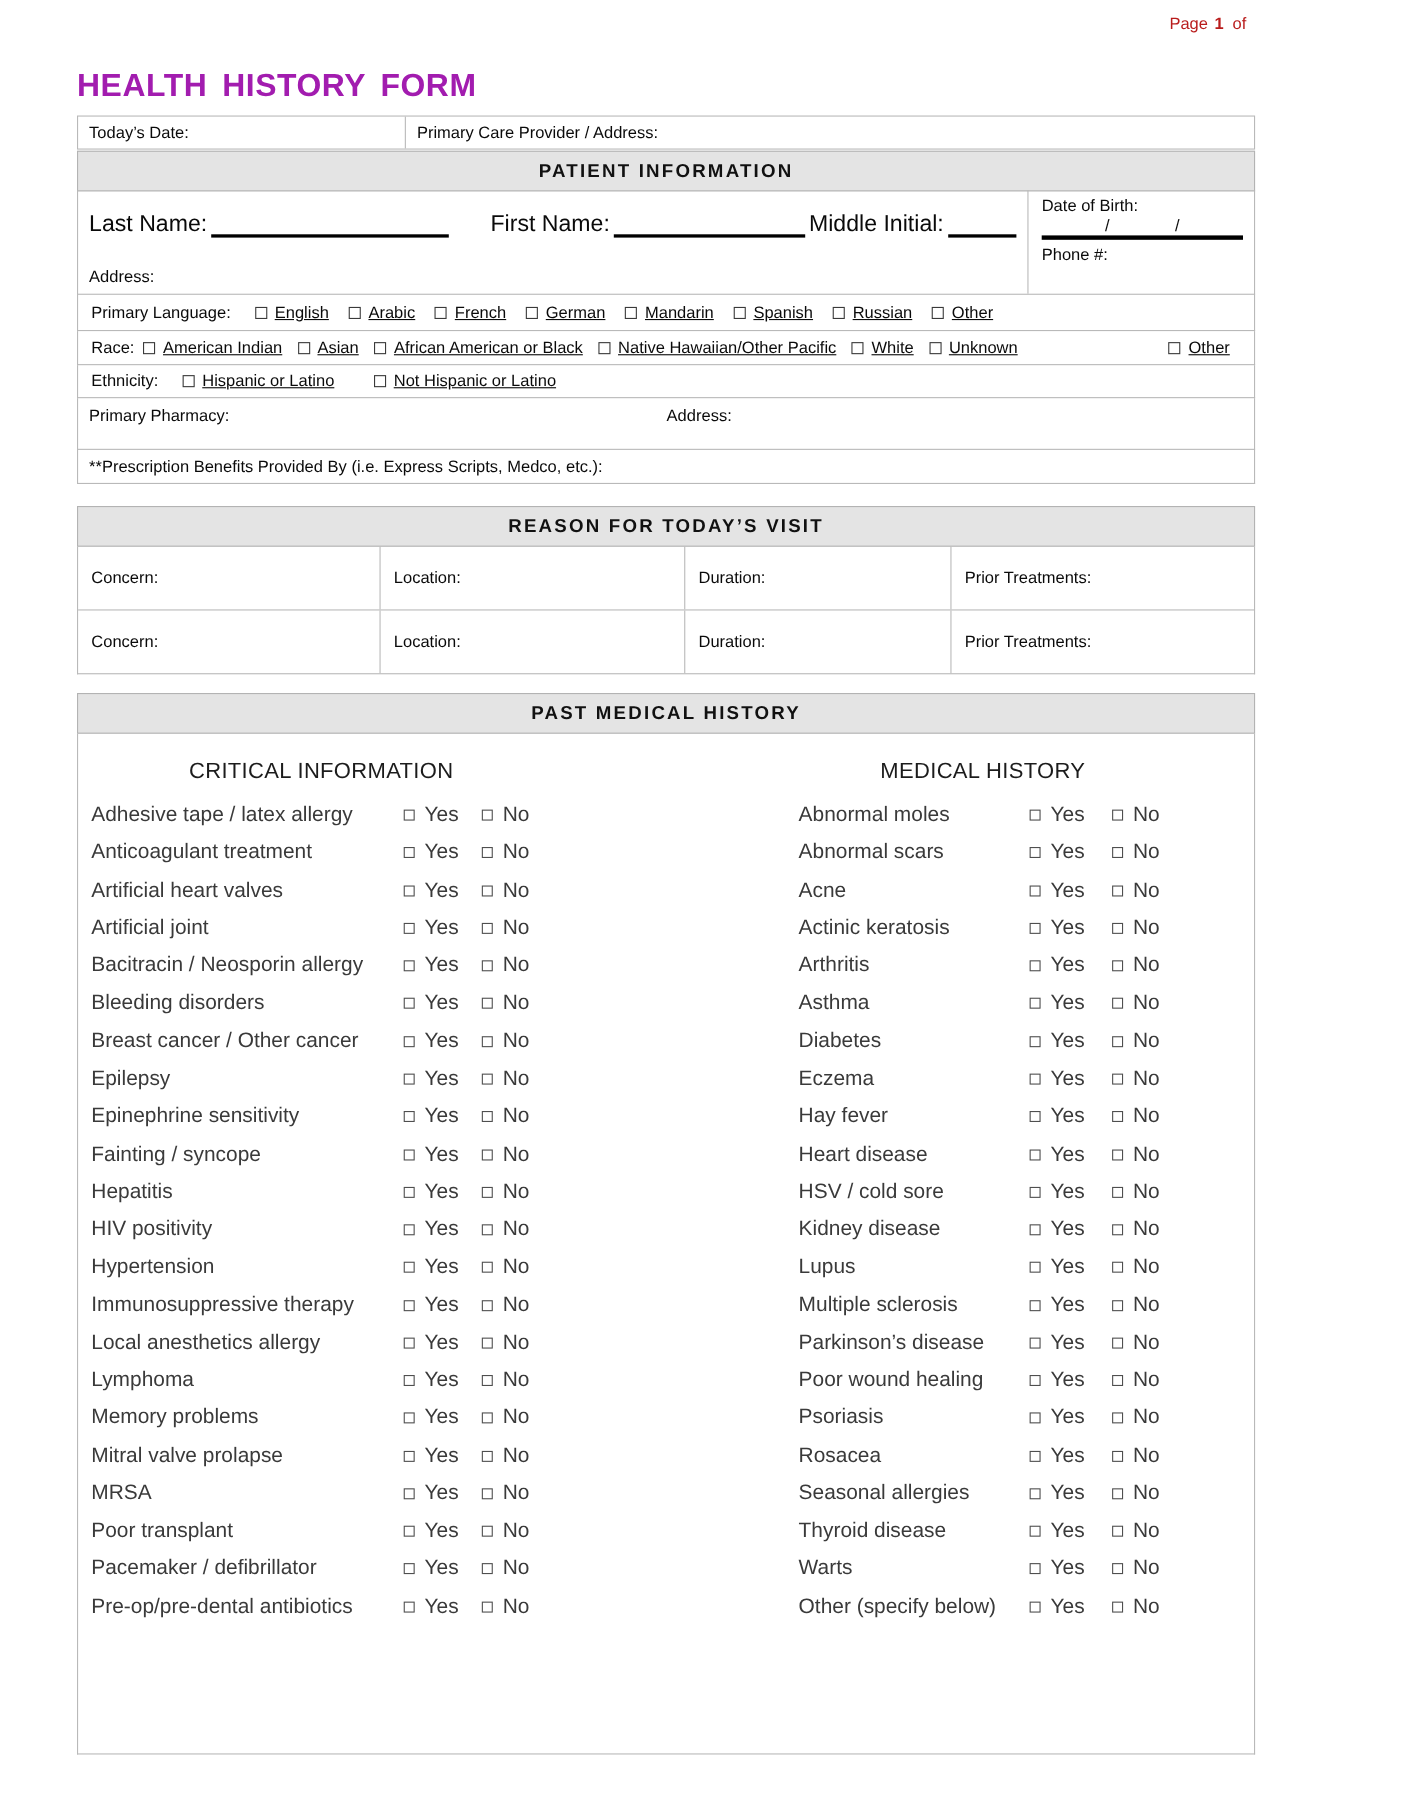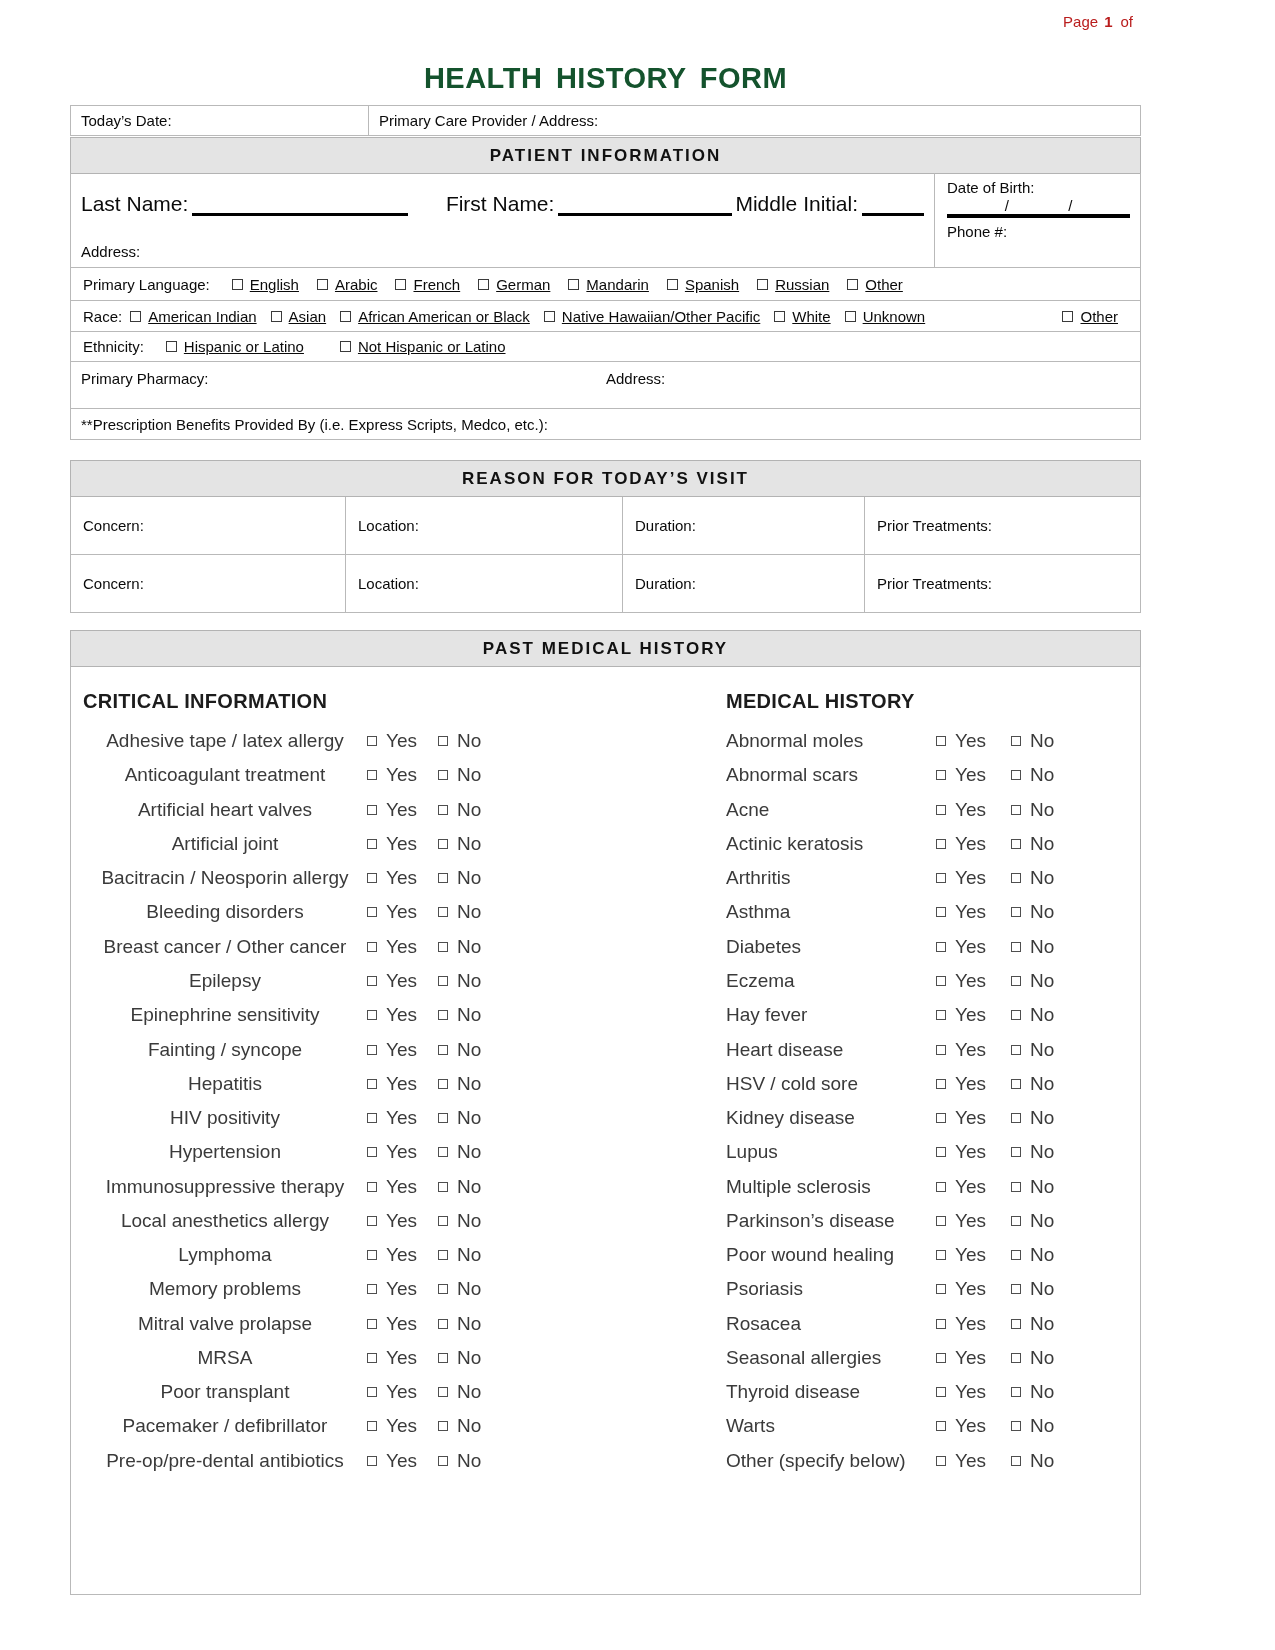--- a/index.html
+++ b/index.html
@@ -4,21 +4,21 @@
 <style>
   html,body{margin:0;padding:0;background:#ffffff;width:1275px;height:1650px;
     font-family:"Liberation Sans", sans-serif;color:#0a0a0a;position:relative;overflow:hidden;}
   .form{position:absolute;left:70px;top:0;width:1071px;}
   .abs{position:absolute;box-sizing:border-box;left:0;width:1071px;}
 
   .page-ind{position:absolute;top:13px;right:142px;font-size:15px;color:#b91c1c;}
   .page-ind b{font-weight:bold;margin:0 6px;}
   .page-ind .of{margin-left:2px;}
 
-  .title{top:62px;text-align:center;font-size:29px;font-weight:bold;letter-spacing:.5px;word-spacing:5px;color:#14532d;}
+  .title{top:62px;font-size:29px;font-weight:bold;letter-spacing:.5px;word-spacing:5px;color:#a21caf;}
 
   .toprow{top:105px;height:31px;border:1px solid #b9b9b9;display:flex;}
   .toprow .cell{display:flex;align-items:center;font-size:15px;padding-left:10px;box-sizing:border-box;}
   .toprow .c1{width:298px;border-right:1px solid #b9b9b9;}
   .toprow .c2{flex:1;}
 
   .secbar{height:37px;background:#e4e4e4;border:1px solid #b3b3b3;text-align:center;
     font-weight:bold;font-size:17px;letter-spacing:2px;line-height:36px;color:#111;}
   .bar-pi{top:137px;}
   .bar-rv{top:460px;}
@@ -60,28 +60,28 @@
   .rxrow{top:409px;height:31px;border:1px solid #b9b9b9;border-top:none;display:flex;align-items:center;
     padding-left:10px;font-size:15px;font-weight:normal;}
 
   .rtable{top:497px;border:1px solid #b9b9b9;border-top:none;}
   .rrow{display:grid;grid-template-columns:275px 277px 242px 1fr;height:57px;}
   .rrow + .rrow{border-top:1px solid #b9b9b9;}
   .rcell{display:flex;align-items:center;padding-left:12px;font-size:15px;box-sizing:border-box;}
   .rcell:not(:last-child){border-right:1px solid #b9b9b9;}
 
   .pmhbox{top:667px;height:928px;border:1px solid #b9b9b9;border-top:none;}
-  .colhead{position:absolute;font-size:20px;font-weight:bold;color:#1c1c1c;top:23px;text-align:left;letter-spacing:.3px;}
+  .colhead{position:absolute;font-size:20px;font-weight:normal;color:#1c1c1c;top:23px;text-align:center;letter-spacing:.3px;}
   .h-left{left:12px;width:418px;}
   .h-right{left:655px;width:335px;}
   .col{position:absolute;top:57px;}
   .col-left{left:12px;width:430px;}
   .col-right{left:655px;width:345px;}
   .chk-row{display:grid;align-items:center;height:34.27px;}
-  .col-left .chk-row{grid-template-columns:284px 71px 63px;text-align:center;}
+  .col-left .chk-row{grid-template-columns:284px 71px 63px;}
   .col-right .chk-row{grid-template-columns:210px 75px 60px;}
   .cond{font-size:19px;color:#3a3a3a;white-space:nowrap;}
   .yn{display:inline-flex;align-items:center;font-size:19px;color:#3a3a3a;}
   .cb2{display:inline-block;width:10px;height:10px;border:1.5px solid #4f4f4f;margin-right:9px;flex:none;box-sizing:border-box;}
 </style>
 </head>
 <body>
 
 <div class="page-ind">
   <span>Page</span><b>1</b><span class="of">of</span>

